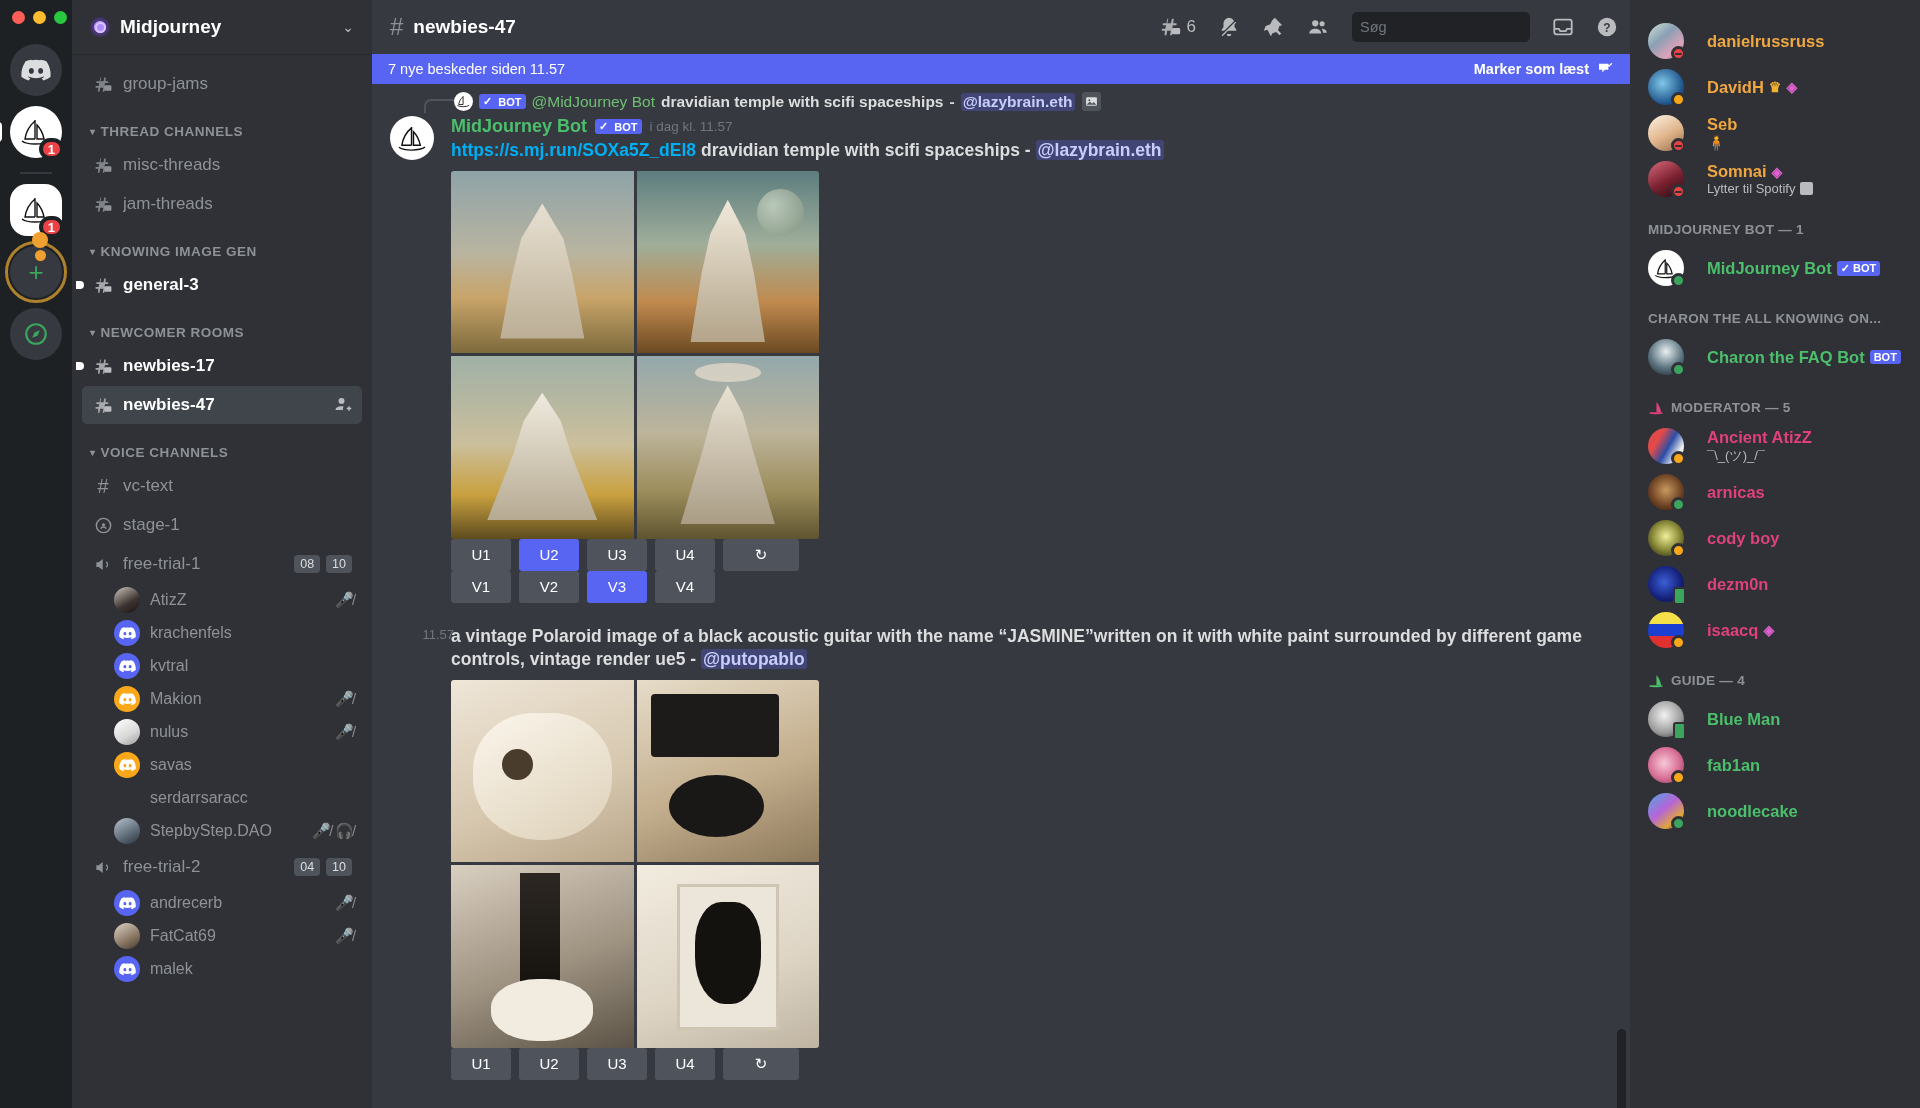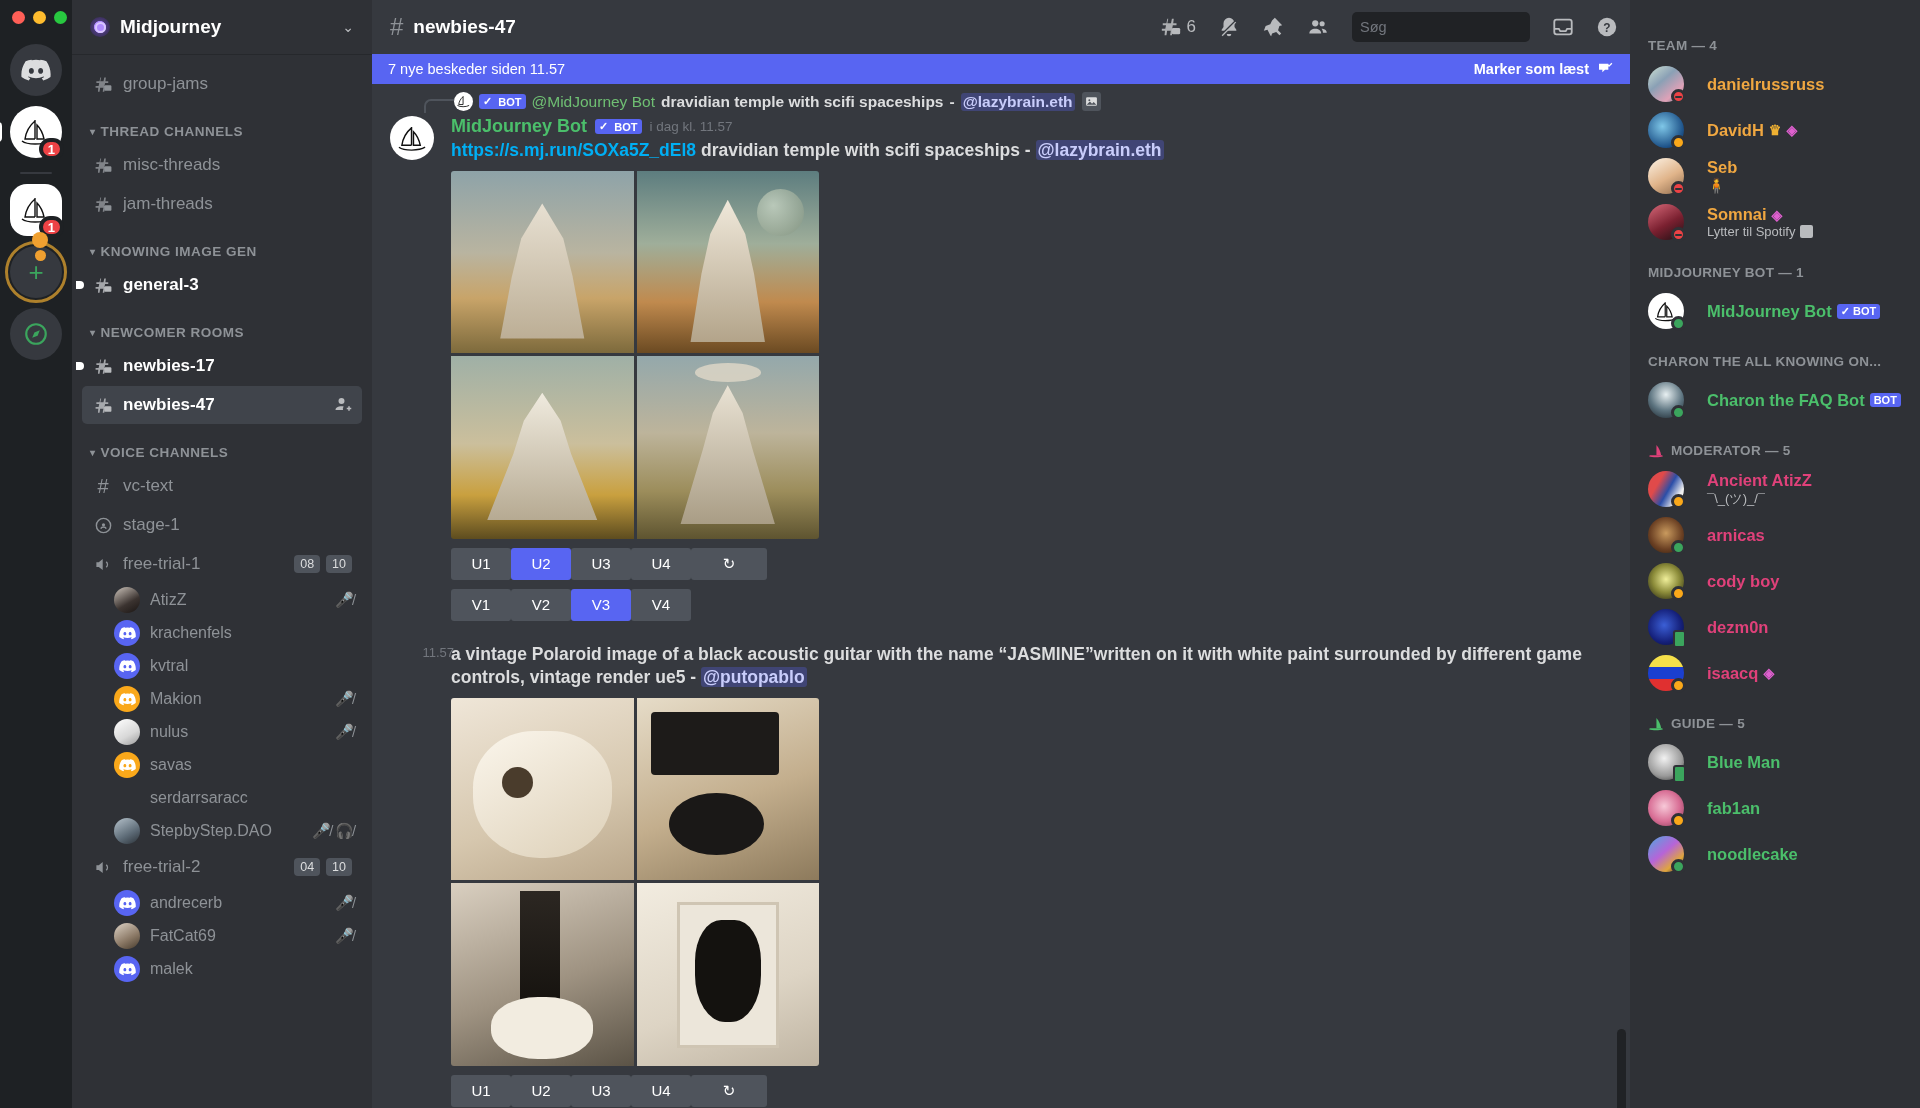--- a/index.html
+++ b/index.html
@@ -139,21 +139,21 @@
   .msgbody { flex: 1; min-width: 0; }
   .msghead { display: flex; align-items: center; gap: 8px; }
   .username { color: #4bbf6b; font-size: 18px; font-weight: bold; }
   .timestamp { color: #72767d; font-size: 13.5px; }
   .msgtext { color: #dcddde; font-size: 17.5px; font-weight: bold; line-height: 1.35; margin-top: 2px; }
   .link { color: #00aff4; }
 
   .imggrid { width: 368px; display: grid; grid-template-columns: 1fr 1fr; gap: 3px; margin-top: 8px; border-radius:3px; overflow:hidden;}
   .imgcell { width: 100%; aspect-ratio: 1/1; background: #202225; position: relative; overflow: hidden; }
 
-  .btnrow { display: flex; gap: 0; margin-top: 9px; }
+  .btnrow { display: flex; gap: 8px; }
   .mjbtn { height: 32px; min-width: 60px; padding: 0 14px; background: #4f545c; color: #fff;
            border: none; border-radius: 3px; font-size: 15px; font-weight: 500;
            font-family: inherit; display: flex; align-items: center; justify-content: center; }
   .mjbtn.primary { background: #5865f2; }
   .mjbtn.wide { min-width: 76px; }
 
   .ts-left { position: absolute; left: 18px; color: #72767d; font-size: 13px; width: 46px; text-align: right; }
 
   
   .members { width: 290px; background: #2f3136; flex-shrink: 0; overflow: hidden; padding-top: 18px; }
@@ -631,23 +631,20 @@
           </div>
         </div>
       </div>
 
       <div class="scrollthumb" style="top:945px;height:150px;"></div>
     </div>
   </div>
 
   <div class="members">
 
-    <div class="mcat">
-      <span>TEAM — 4</span>
-    </div>
     <div class="mrow">
       <div class="mav-wrap">
           <div class="mav" style="background:linear-gradient(140deg,#cfe2d4,#8aa0b5 40%,#e0a2b8 75%,#5c6b7a);"></div>
           <div class="status dnd"></div>
         </div>
       <div class="mname-wrap">
           <div class="mname c-team">danielrussruss</div>
         </div>
     </div>
     <div class="mrow">
@@ -785,21 +782,21 @@
         <span class="gem">◈</span>
       </div>
         </div>
     </div>
 
     <div class="mcat">
       <svg class="sail" viewBox="0 0 34 30" fill="#4bbf6b">
           <path d="M18 2 C24 9 27 17 28 24 L18 24 Z"></path>
           <path d="M2 26 C9 29 25 29 32 26 L30 24 L4 24 Z"></path>
         </svg>
-      <span>GUIDE — 5</span>
+      <span>GUIDE — 4</span>
     </div>
     <div class="mrow">
       <div class="mav-wrap">
           <div class="mav" style="background:radial-gradient(circle at 45% 40%,#f2f2f2,#9a9a9a 60%,#2a2a2a);"></div>
           <div class="status mobile"></div>
         </div>
       <div class="mname-wrap">
           <div class="mname c-guide">Blue Man</div>
         </div>
     </div>

